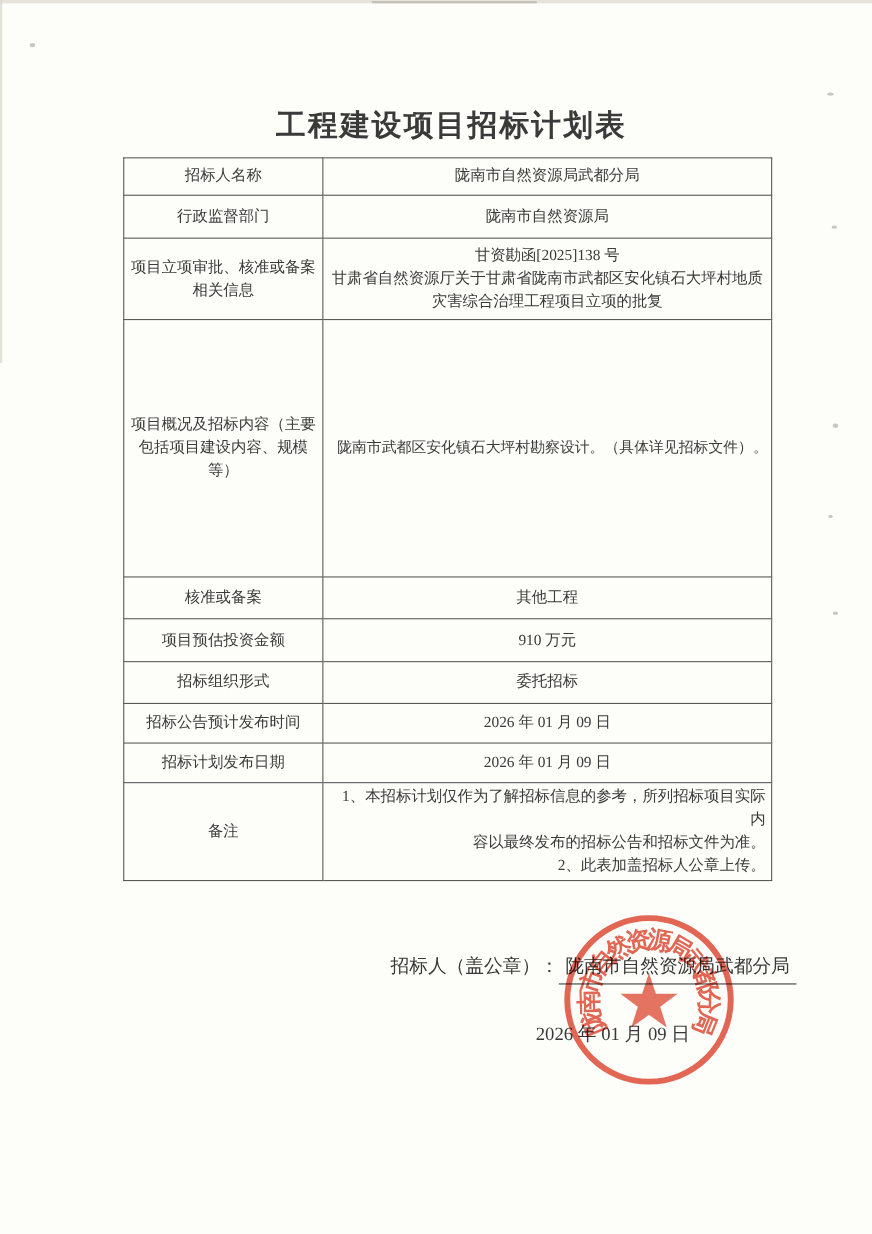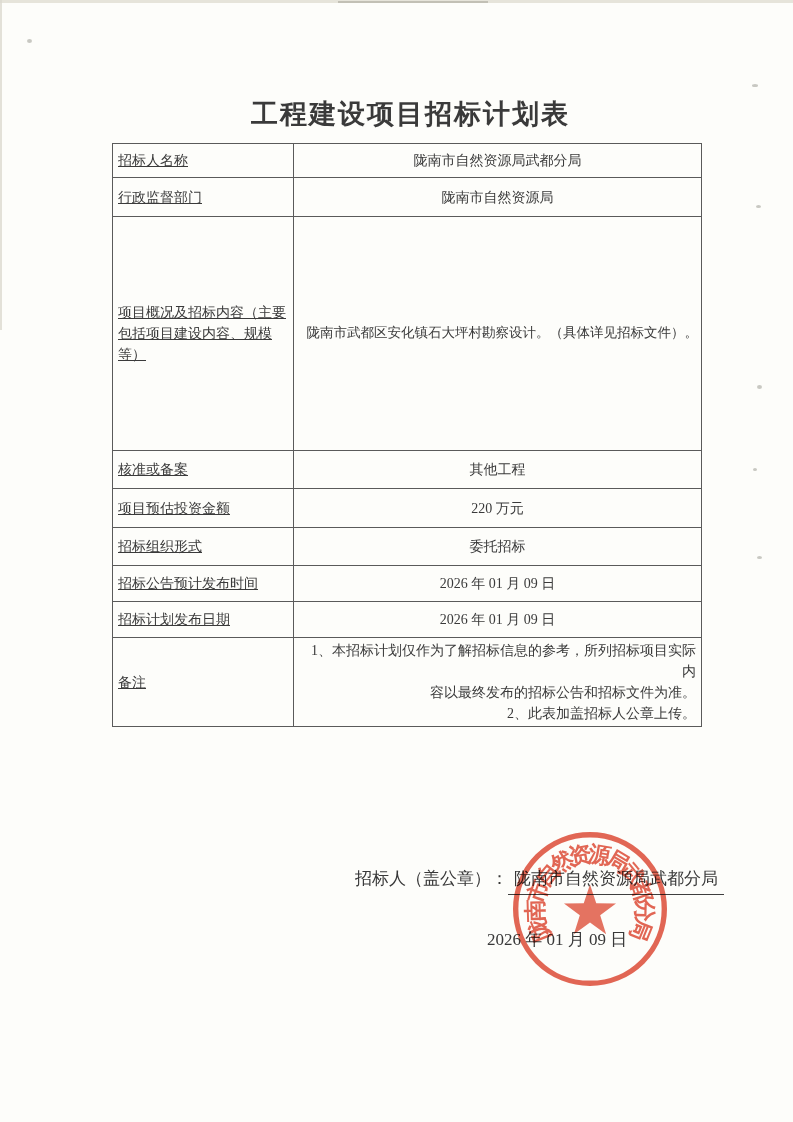--- a/index.html
+++ b/index.html
@@ -32,21 +32,21 @@
     border-collapse:collapse;table-layout:fixed;
     font-size:14px;color:#3a3a3a;
   }
   .bid-table td{
     border:1.5px solid #5a5a5a;
     vertical-align:middle;
     white-space:pre-line;
     line-height:1.5;
     padding:2px 5px;
   }
-  .bid-table td.lbl{text-align:left;text-decoration:underline;}
+  .bid-table td.lbl{text-align:center;}
   .bid-table td.val{text-align:center;}
   .bid-table td.val.left{text-align:right;}
   .bid-table td.val.tight{font-size:13.5px;padding:2px 3px;}
 
   .sign-line{
     position:absolute;left:355px;top:866px;
     font-size:17px;line-height:26px;white-space:nowrap;
   }
   .signer{
     display:inline-block;
@@ -86,32 +86,39 @@
     </colgroup>
   <tbody>
     <tr style="height:34px">
       <td class="lbl">招标人名称</td>
       <td class="val">陇南市自然资源局武都分局</td>
     </tr>
     <tr style="height:39px">
       <td class="lbl">行政监督部门</td>
       <td class="val">陇南市自然资源局</td>
     </tr>
+    <tr style="height:74px">
+      <td class="lbl">项目立项审批、核准或备案
+相关信息</td>
+      <td class="val">甘资勘函[2025]138 号
+甘肃省自然资源厅关于甘肃省陇南市武都区安化镇石大坪村地质
+灾害综合治理工程项目立项的批复</td>
+    </tr>
     <tr style="height:234px">
       <td class="lbl">项目概况及招标内容（主要
 包括项目建设内容、规模等）</td>
       <td class="val left tight">陇南市武都区安化镇石大坪村勘察设计。（具体详见招标文件）。</td>
     </tr>
     <tr style="height:38px">
       <td class="lbl">核准或备案</td>
       <td class="val">其他工程</td>
     </tr>
     <tr style="height:39px">
       <td class="lbl">项目预估投资金额</td>
-      <td class="val">220 万元</td>
+      <td class="val">910 万元</td>
     </tr>
     <tr style="height:38px">
       <td class="lbl">招标组织形式</td>
       <td class="val">委托招标</td>
     </tr>
     <tr style="height:36px">
       <td class="lbl">招标公告预计发布时间</td>
       <td class="val">2026 年 01 月 09 日</td>
     </tr>
     <tr style="height:36px">

